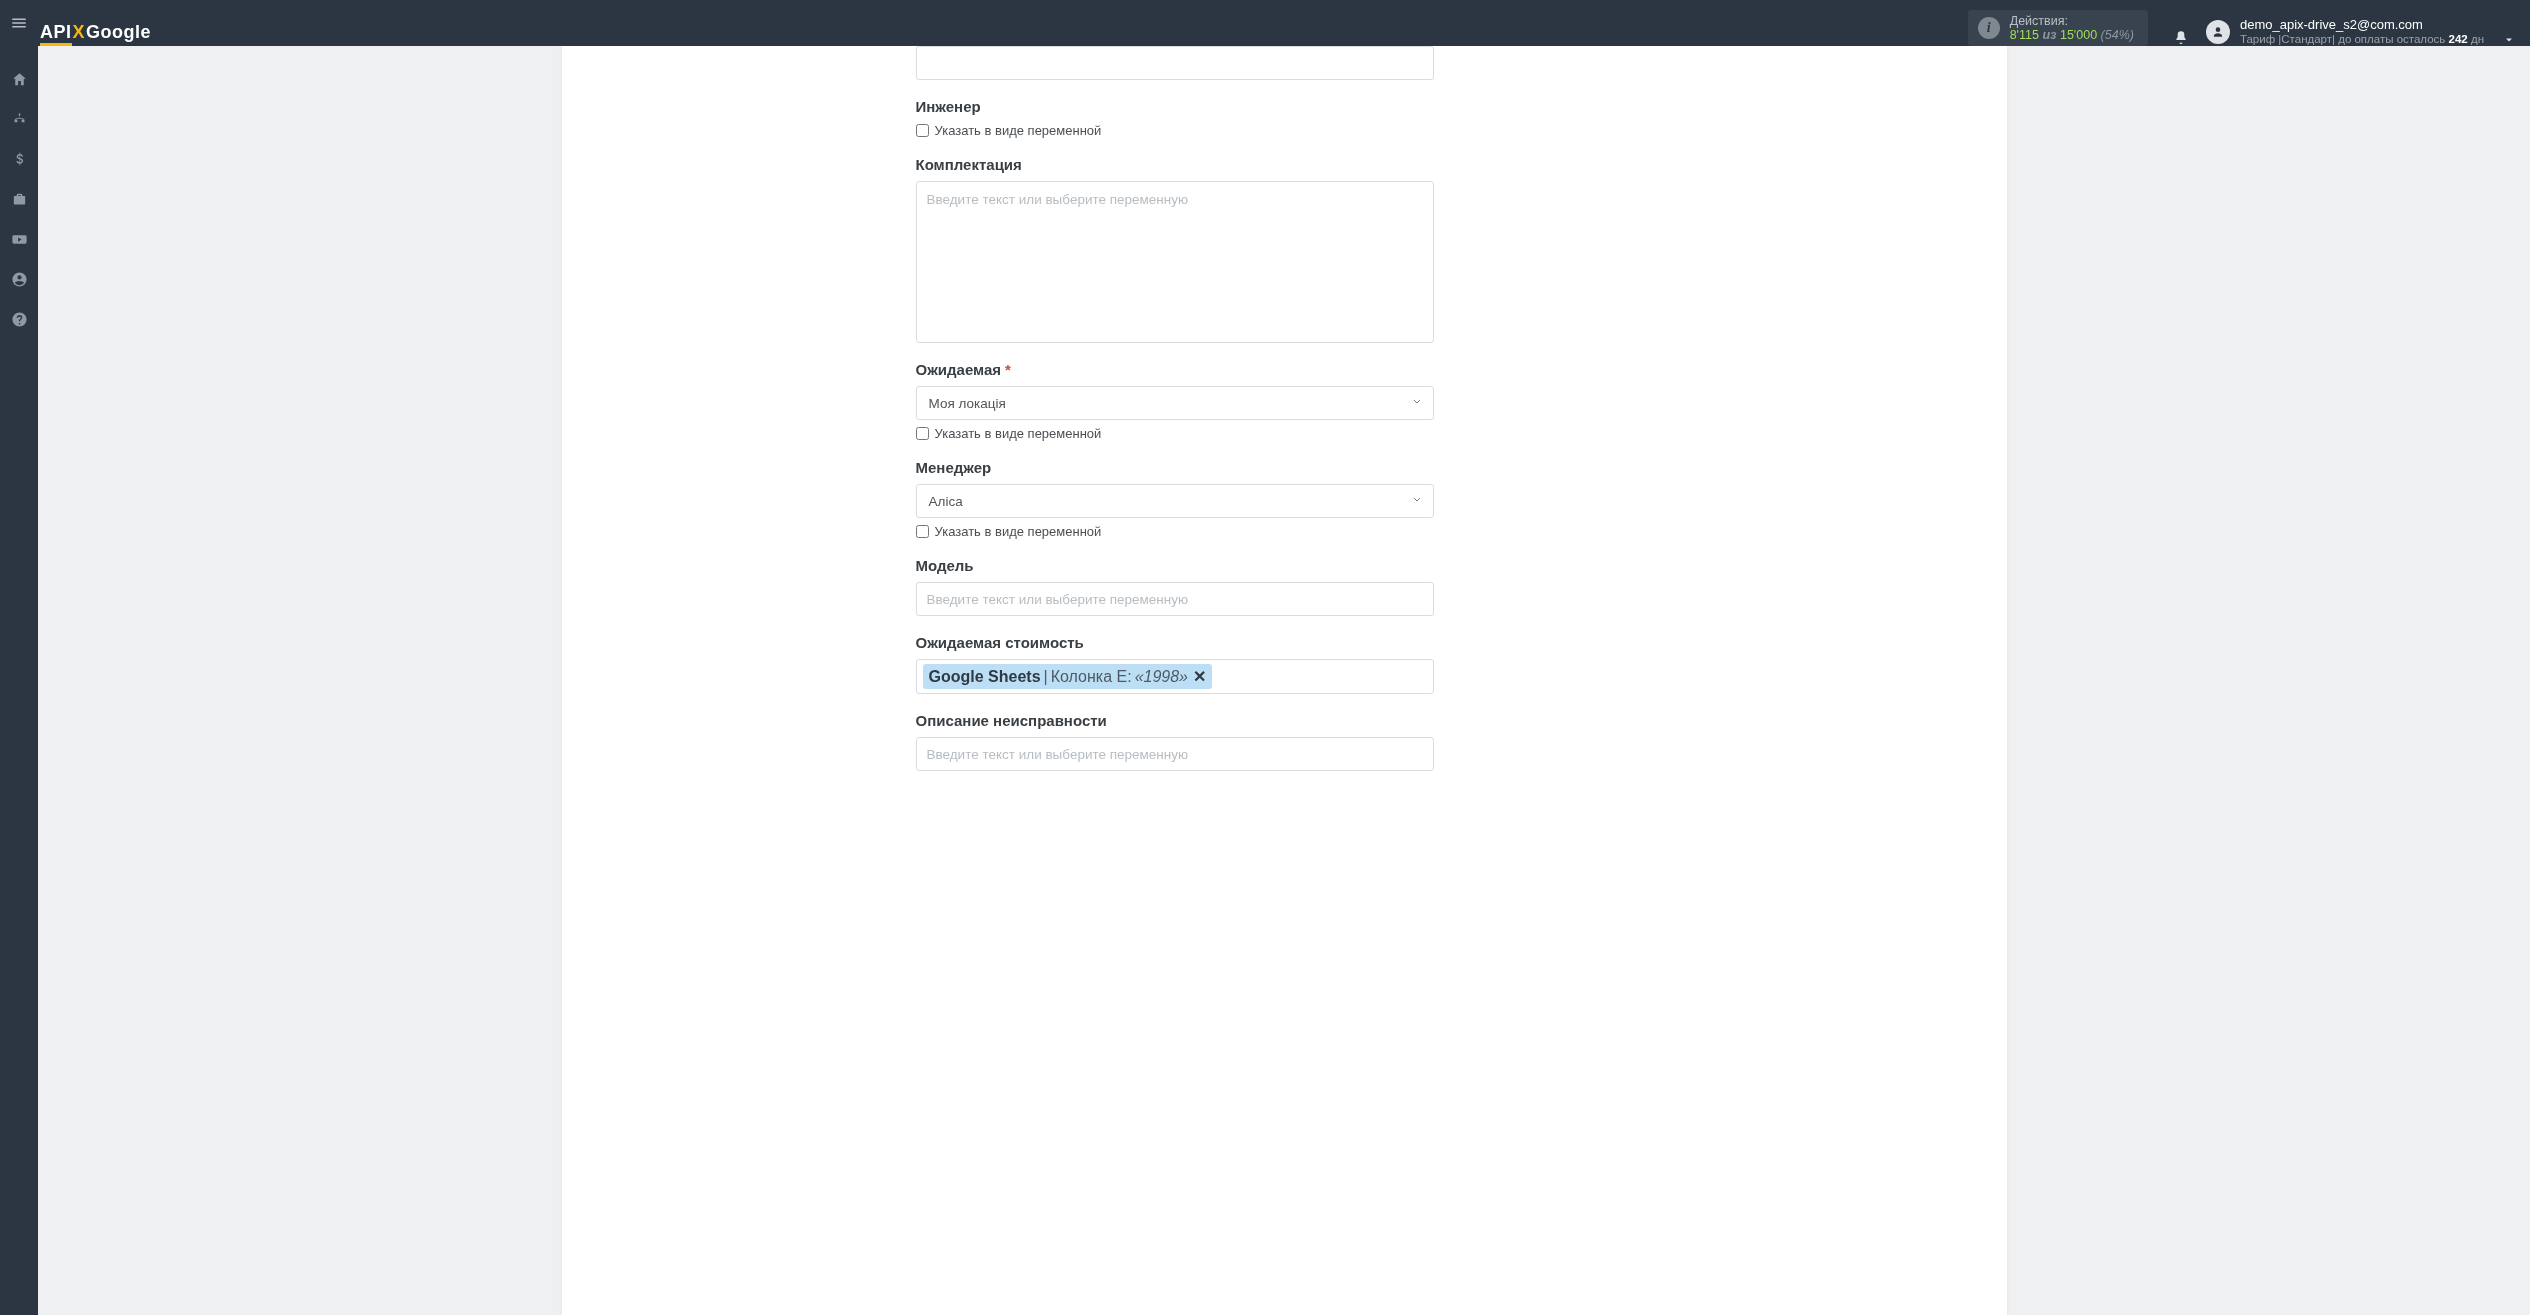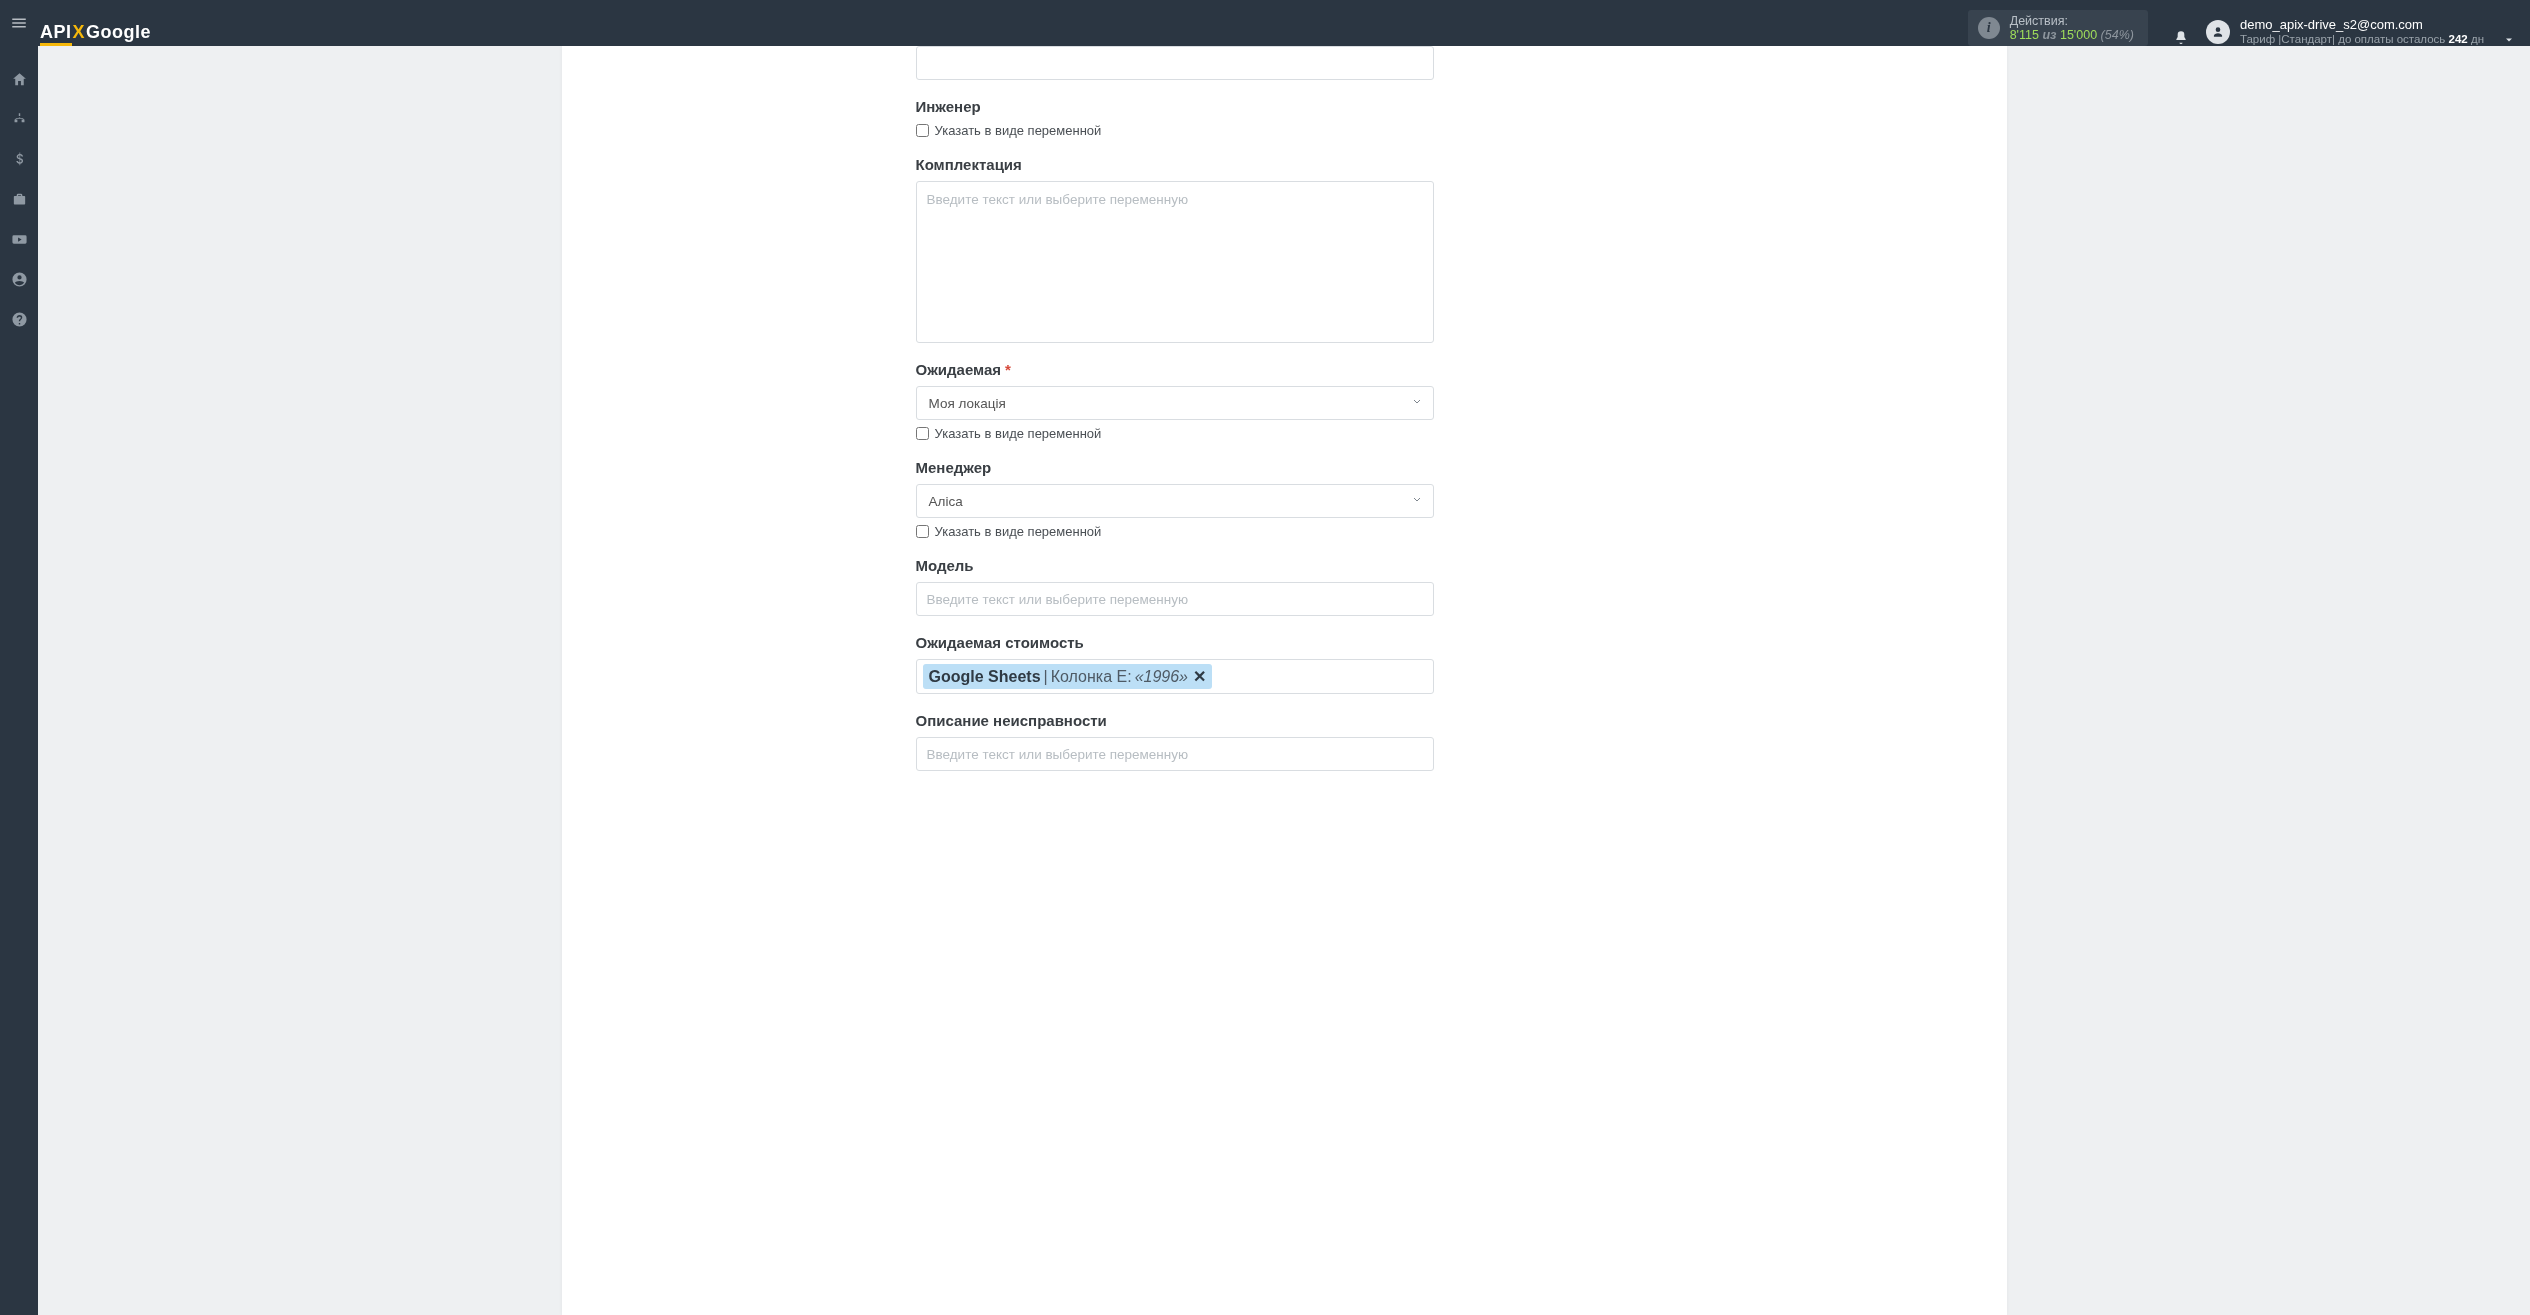--- a/index.html
+++ b/index.html
@@ -395,21 +395,21 @@
         <input class="text-input" type="text" placeholder="Введите текст или выберите переменную" style="">
       </div>
 
       <div class="group">
         <div class="label">Ожидаемая стоимость</div>
         <div class="tag-input">
           <span class="tag">
             <span class="src">Google Sheets</span>
               <span class="sep"> | </span>
               <span class="col">Колонка E: </span>
-              <span class="val">«1996»</span>
+              <span class="val">«1998»</span>
             <span class="x">✕</span>
           </span>
         </div>
       </div>
 
       <div class="group">
         <div class="label">Описание неисправности</div>
         <input class="text-input" type="text" placeholder="Введите текст или выберите переменную" style="">
       </div>
 

